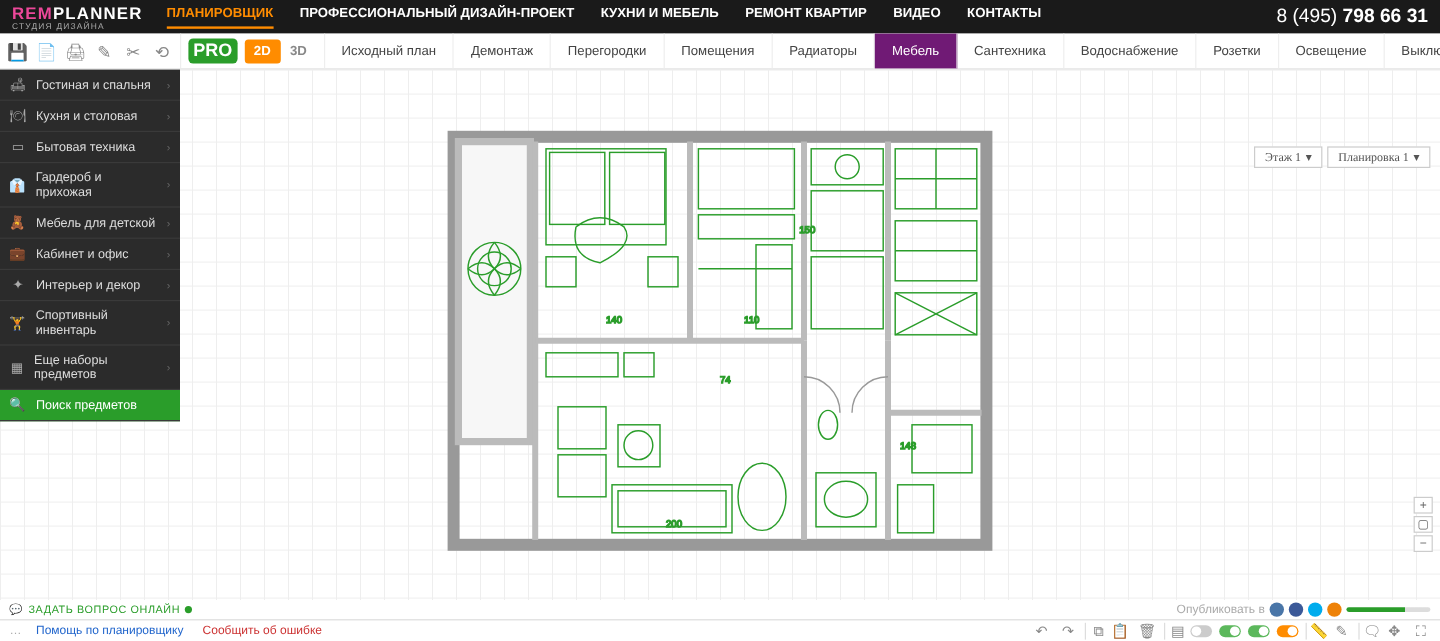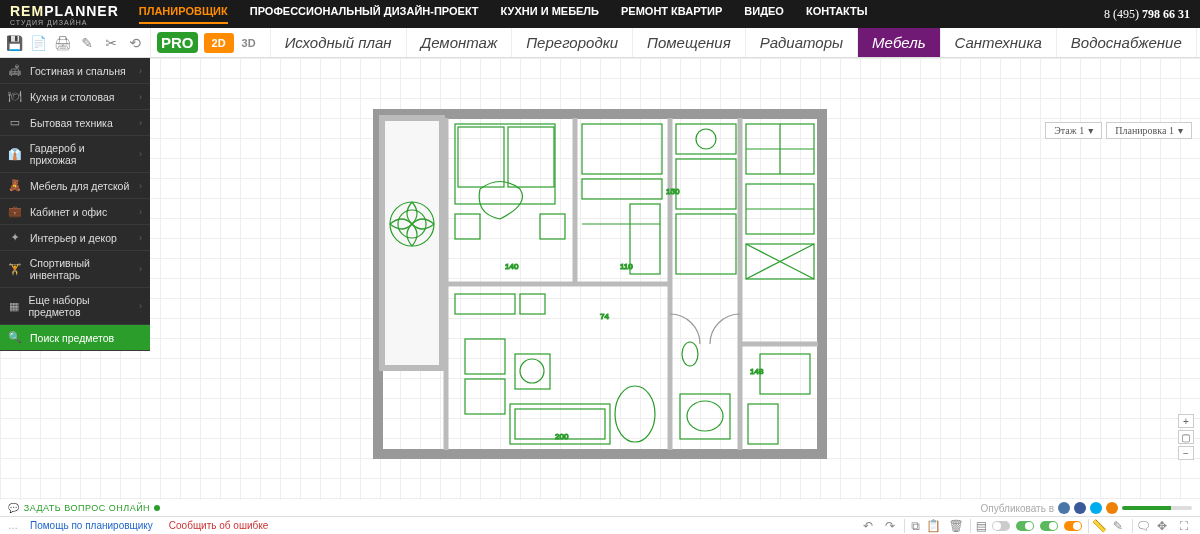--- a/index.html
+++ b/index.html
@@ -2,38 +2,38 @@
 <html><head>
 <meta charset="utf-8">
 <style>
   * { margin: 0; padding: 0; box-sizing: border-box; }
   body { font-family: Arial, sans-serif; font-size: 12px; background: #fff; width: 1200px; height: 534px; overflow: hidden; position: relative; }
 
   
   .topnav { background: #1a1a1a; height: 28px; display: flex; align-items: center; padding: 0 10px; color: #fff; }
   .logo { display: flex; align-items: center; gap: 2px; margin-right: 20px; }
   .logo-main { font-weight: bold; font-size: 14px; letter-spacing: 1px; }
-  .logo-main .rem { color: #fef9c3; }
+  .logo-main .rem { color: #ec4899; }
   .logo-sub { font-size: 7px; color: #aaa; letter-spacing: 1px; }
   .topnav .menu { display: flex; gap: 22px; font-size: 11px; font-weight: bold; }
   .topnav .menu-item { cursor: pointer; }
   .topnav .menu-item.active { color: #ff8c00; border-bottom: 2px solid #ff8c00; padding-bottom: 5px; }
-  .topnav .phone { margin-left: auto; font-size: 12px; font-family: Liberation Serif, serif; }
+  .topnav .phone { margin-left: auto; font-size: 16px; }
   .topnav .phone .bold { font-weight: bold; }
 
   
   .toolbar { height: 30px; background: #fff; border-bottom: 1px solid #ddd; display: flex; align-items: stretch; }
   .tool-icons { display: flex; align-items: center; padding: 0 6px; gap: 6px; border-right: 1px solid #eee; }
   .tool-icon { width: 18px; height: 18px; display: flex; align-items: center; justify-content: center; color: #888; cursor: pointer; font-size: 14px; }
   .pro-badge { background: #2a9d2a; color:#fff; border-radius: 4px; padding: 2px 4px; font-size: 15px; font-weight: bold; }
   .dim-toggle { display: flex; align-items: center; gap: 0; }
   .dim-btn { padding: 4px 8px; font-size: 11px; font-weight: bold; color: #888; cursor: pointer; }
   .dim-btn.active { background: #ff8c00; color: #fff; border-radius: 3px; }
   .plan-tabs { display: flex; align-items: stretch; flex: 1; }
-  .plan-tab { padding: 0 14px; display: flex; align-items: center; font-size: 15px; color: #444; border-right: 1px solid #eee; cursor: pointer; white-space: nowrap; font-style: italic; }
+  .plan-tab { padding: 0 14px; display: flex; align-items: center; font-size: 11px; color: #444; border-right: 1px solid #eee; cursor: pointer; white-space: nowrap; }
   .plan-tab.active { background: #701a75; color: #fff; }
 
   
   .canvas-selectors { position: absolute; top: 64px; right: 8px; display: flex; gap: 4px; z-index: 5; font-family: Liberation Serif, serif; }
   .sel-pill { background: #fff; border: 1px solid #ccc; padding: 2px 8px; font-size: 10px; color: #555; cursor: pointer; display:flex; align-items:center; gap:4px; }
 
   
   .sidebar { position: absolute; top: 58px; left: 0; width: 150px; background: #2b2b2b; z-index: 10; }
   .side-item { display: flex; align-items: center; padding: 6px 8px; color: #ddd; font-size: 10.5px; border-bottom: 1px solid #3a3a3a; cursor: pointer; gap: 8px; }
   .side-item .ic { width: 14px; text-align: center; color:#aaa; font-size:11px; }

